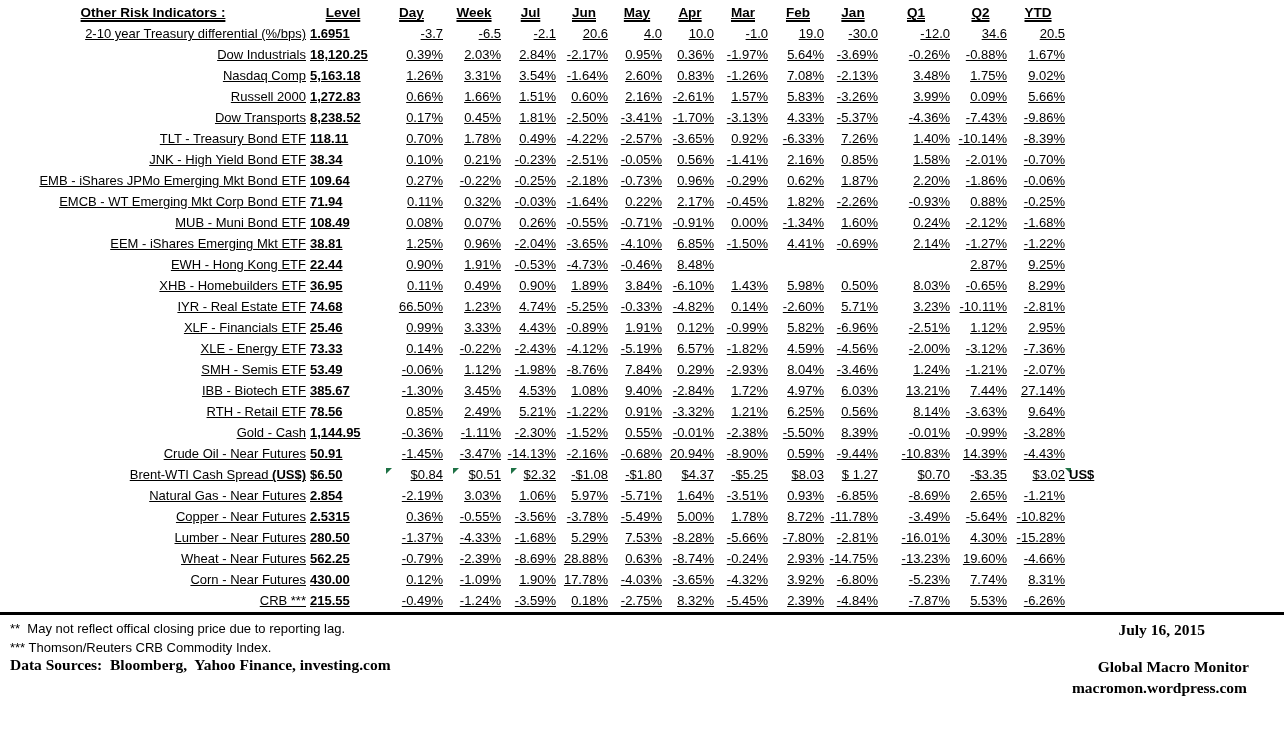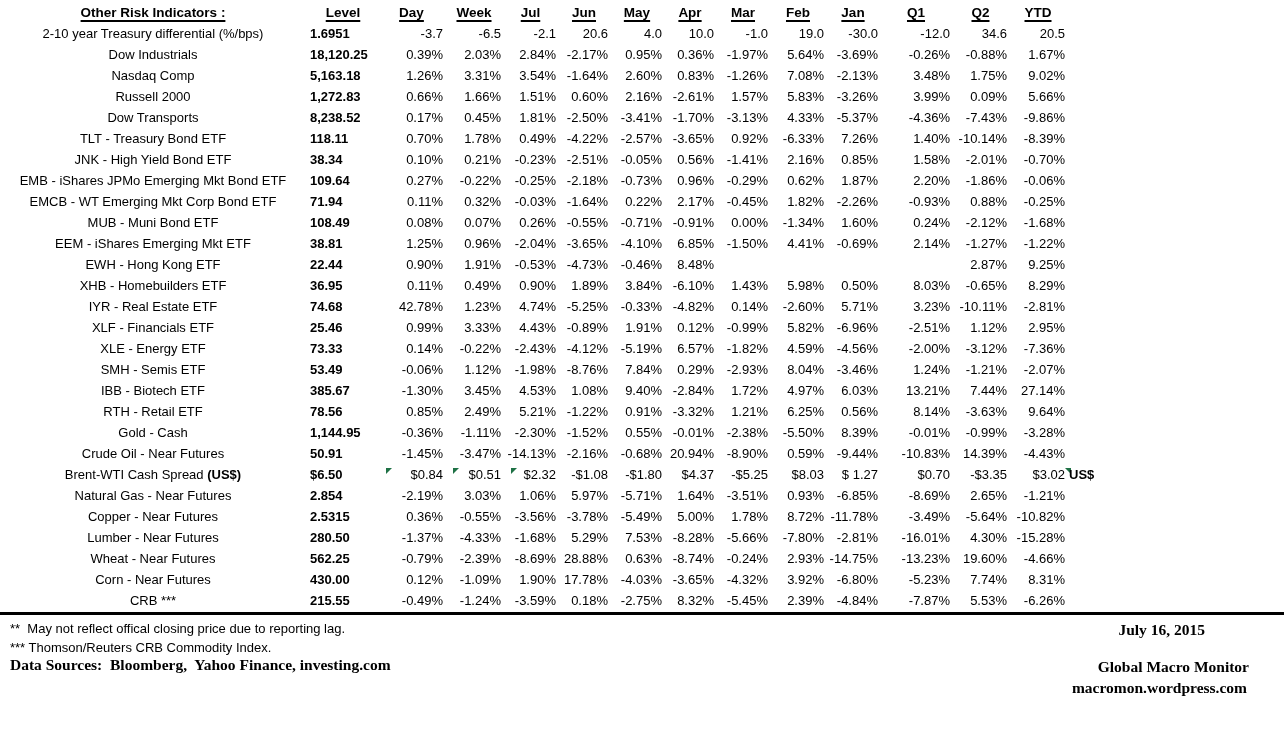--- a/index.html
+++ b/index.html
@@ -14,33 +14,34 @@
     width: 1284px;
     height: 734px;
     overflow: hidden;
     background: #ffffff;
   }
   table.risk {
     border-collapse: collapse;
     table-layout: fixed;
     width: 1129px;
     margin: 2px 0 0 0;
+    text-decoration: underline;
   }
   table.risk th, table.risk td {
     height: 21px;
     padding: 0 4px 0 0;
     font-size: 13px;
     line-height: 21px;
     white-space: nowrap;
     vertical-align: middle;
     position: relative;
     overflow: visible;
   }
   th.name-col, td.name {
-    text-align: center;
+    text-align: right;
     padding-left: 10px;
   }
   table.risk thead th {
     font-weight: bold;
     font-size: 13.5px;
     text-align: center;
   }
   .ul {
     text-decoration: underline;
     text-underline-offset: 3px;
@@ -360,21 +361,21 @@
           <td class="num">5.98%</td>
           <td class="num">0.50%</td>
           <td class="num">8.03%</td>
           <td class="num">-0.65%</td>
           <td class="num">8.29%</td>
           <td class="us"></td>
         </tr>
         <tr>
           <td class="name">IYR - Real Estate ETF</td>
           <td class="level num">74.68</td>
-          <td class="num">42.78%</td>
+          <td class="num">66.50%</td>
           <td class="num">1.23%</td>
           <td class="num">4.74%</td>
           <td class="num">-5.25%</td>
           <td class="num">-0.33%</td>
           <td class="num">-4.82%</td>
           <td class="num">0.14%</td>
           <td class="num">-2.60%</td>
           <td class="num">5.71%</td>
           <td class="num">3.23%</td>
           <td class="num">-10.11%</td>

